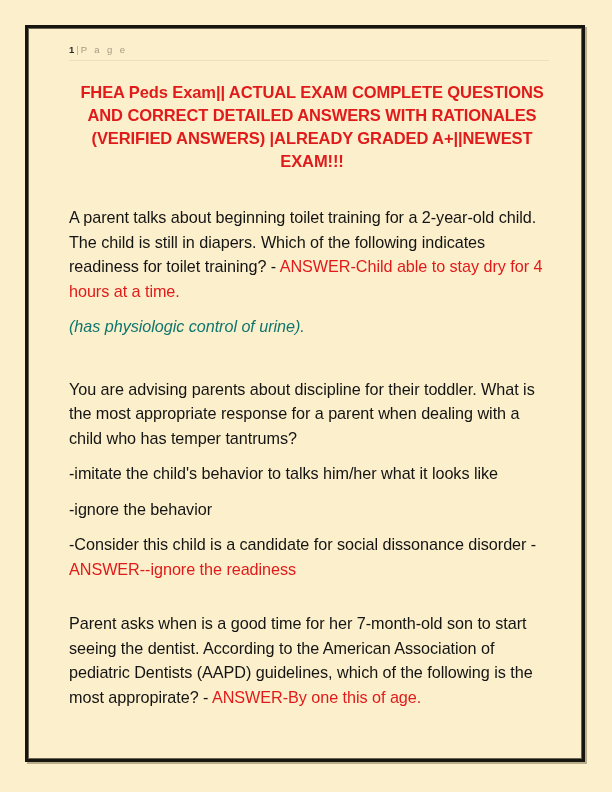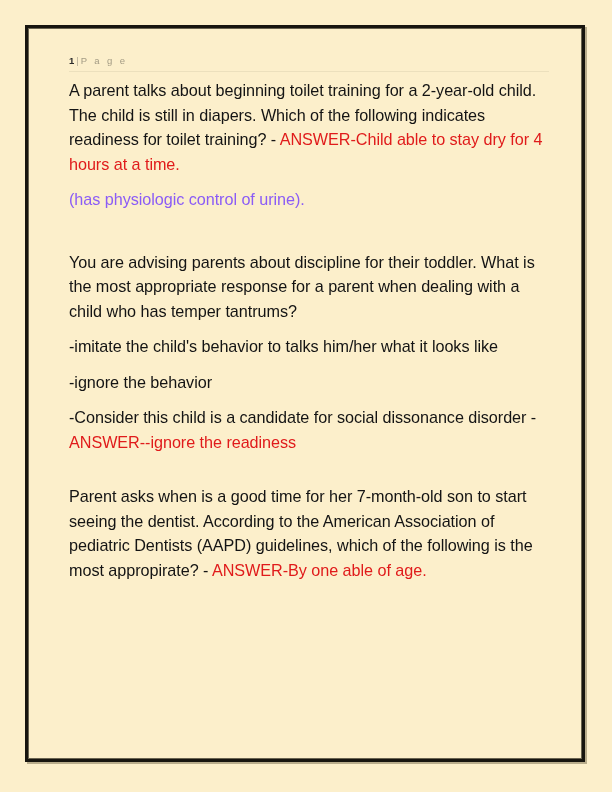--- a/index.html
+++ b/index.html
@@ -45,21 +45,21 @@
     box-sizing: border-box;
     pointer-events: none;
   }
 
   .content {
     position: absolute;
     left: 0;
     top: 0;
     right: 0;
     bottom: 0;
-    padding: 26px 14px 0 41px;
+    padding: 15px 14px 0 41px;
     box-sizing: border-box;
   }
 
   
   .page-header {
     font-size: 9.5px;
     line-height: 14px;
     color: #8c8470;
     padding-bottom: 3px;
     border-bottom: 1px solid #ece0bd;
@@ -86,35 +86,36 @@
     text-align: center;
     color: #e01b1b;
     font-weight: bold;
     font-size: 16.5px;
     line-height: 23px;
     letter-spacing: -0.1px;
   }
 
   
   .body-block {
-    margin-top: 6px;
+    margin-top: 32px;
     width: 481px;
   }
   p.para {
     margin: 0 0 0 0;
     font-size: 16.2px;
     line-height: 24.5px;
     color: #141414;
     letter-spacing: -0.05px;
   }
   p.para + p.para {
     margin-top: 11px;
   }
   p.para.red {
-    color: #8b5cf6;
+    color: #0f766e;
+    font-style: italic;
   }
   .ans {
     color: #e01b1b;
   }
   .block-gap {
     height: 30px;
   }
 </style>
 </head>
 <body>
@@ -122,36 +123,37 @@
 <div class="page">
   <div class="doc-frame">
     <div class="doc-frame-inner"></div>
 
     <div class="content">
 
       <div class="page-header">
         <span class="pg-num">1</span><span class="pg-sep">|</span><span class="pg-word">P a g e</span>
       </div>
 
+      <div class="doc-title">FHEA Peds Exam|| ACTUAL EXAM COMPLETE QUESTIONS AND CORRECT DETAILED ANSWERS WITH RATIONALES (VERIFIED ANSWERS) |ALREADY GRADED A+||NEWEST EXAM!!!</div>
 
       <div class="body-block">
         <p class="para"><span>A parent talks about beginning toilet training for a 2-year-old child. The child is still in diapers. Which of the following indicates readiness for toilet training? - </span><span class="ans">ANSWER-Child able to stay dry for 4 hours at a time.</span></p>
         <p class="para red">(has physiologic control of urine).</p>
       </div>
 
       <div class="block-gap"></div>
 
       <div class="body-block" style="margin-top:8px">
         <p class="para">You are advising parents about discipline for their toddler. What is the most appropriate response for a parent when dealing with a child who has temper tantrums?</p>
         <p class="para">-imitate the child's behavior to talks him/her what it looks like</p>
         <p class="para">-ignore the behavior</p>
         <p class="para"><span>-Consider this child is a candidate for social dissonance disorder - </span><span class="ans">ANSWER--ignore the readiness</span></p>
       </div>
 
       <div class="block-gap"></div>
 
       <div class="body-block" style="margin-top:0">
-        <p class="para"><span>Parent asks when is a good time for her 7-month-old son to start seeing the dentist. According to the American Association of pediatric Dentists (AAPD) guidelines, which of the following is the most appropirate? - </span><span class="ans">ANSWER-By one able of age.</span></p>
+        <p class="para"><span>Parent asks when is a good time for her 7-month-old son to start seeing the dentist. According to the American Association of pediatric Dentists (AAPD) guidelines, which of the following is the most appropirate? - </span><span class="ans">ANSWER-By one this of age.</span></p>
       </div>
 
     </div>
   </div>
 </div>
 
 </body></html>

